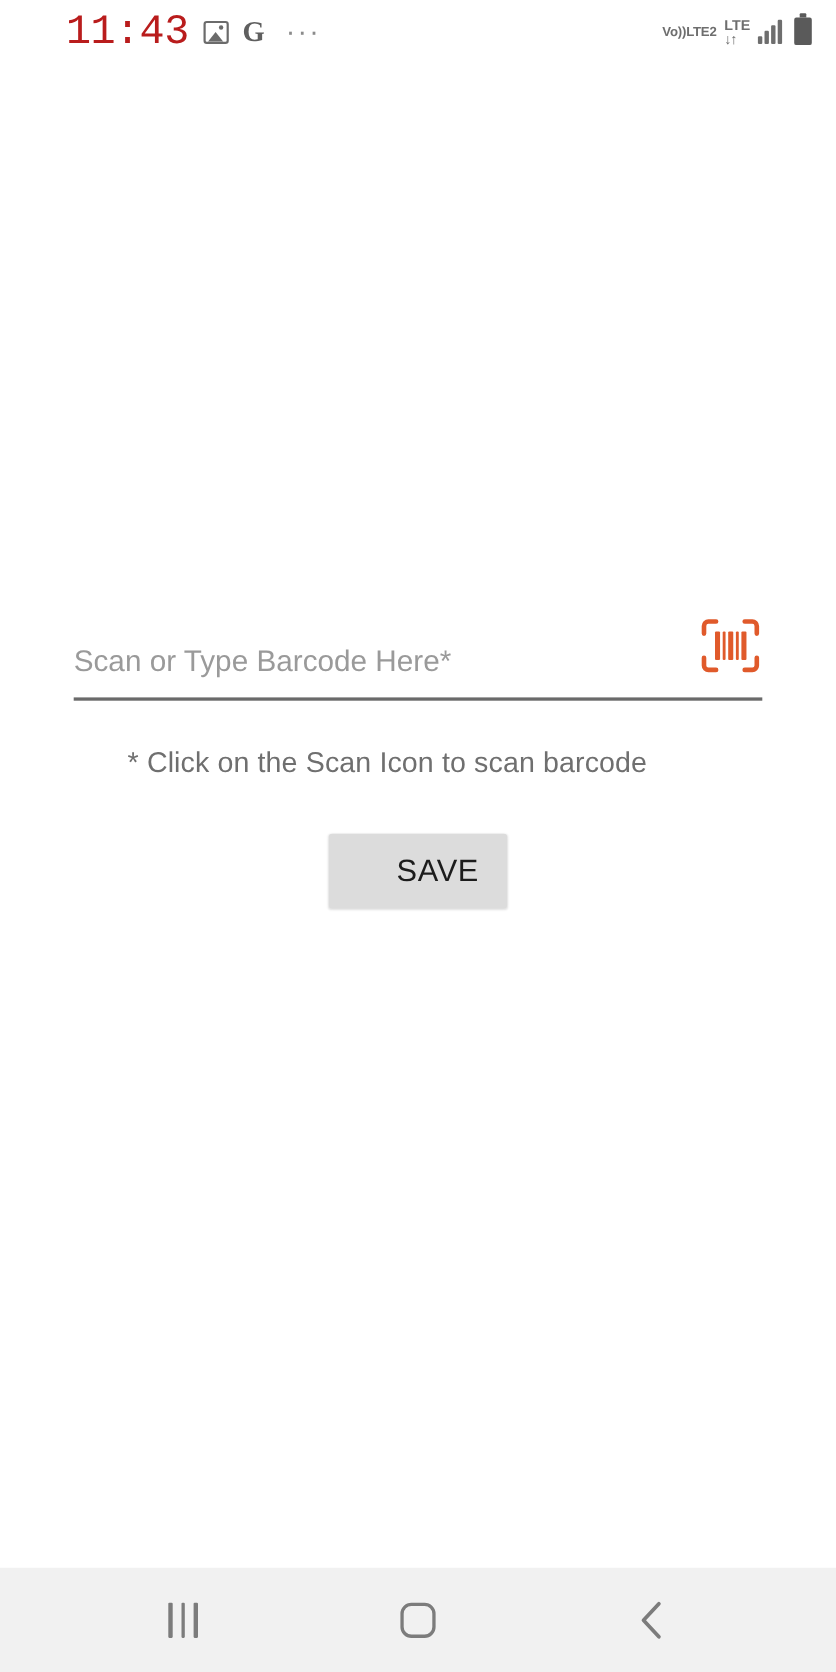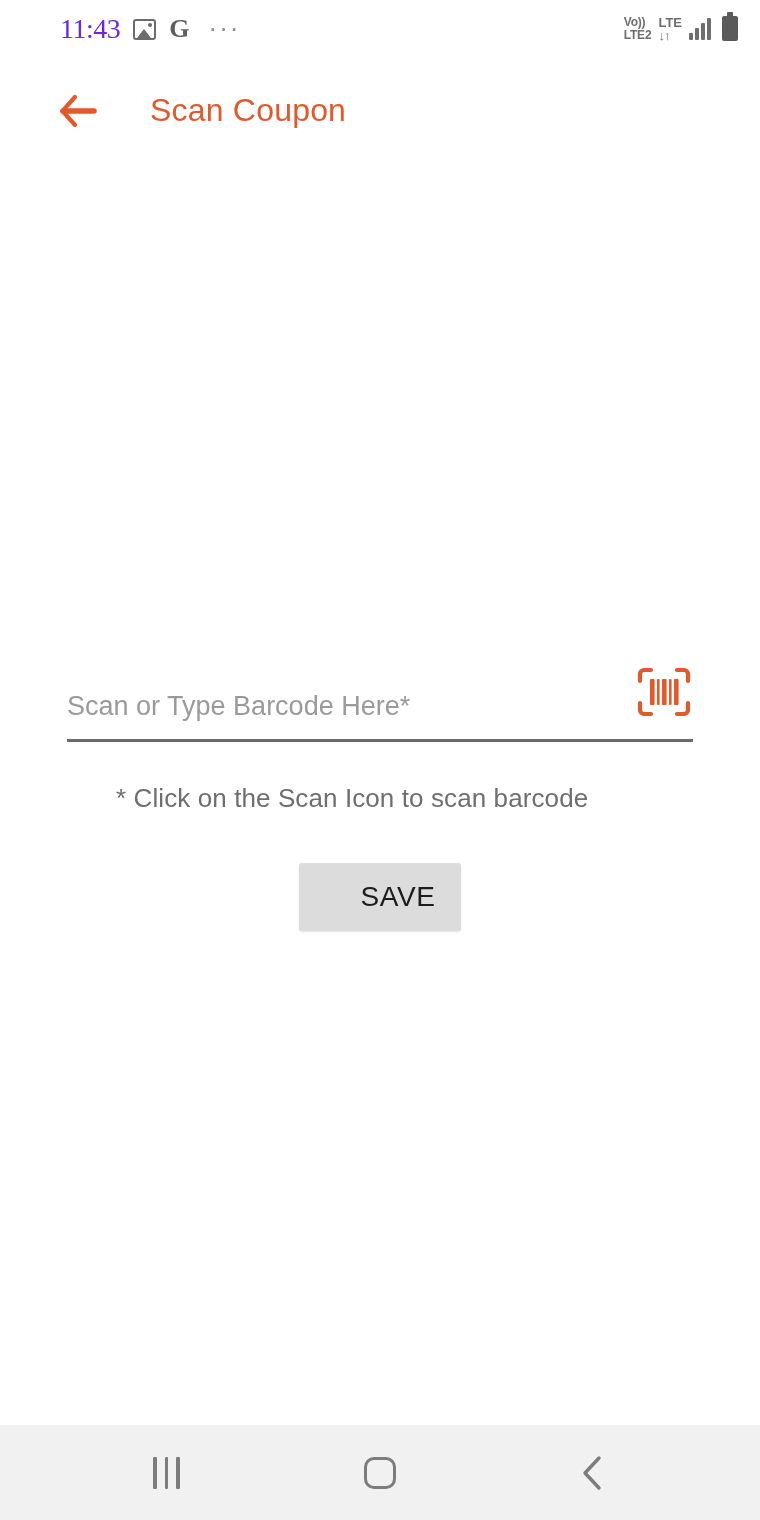--- a/index.html
+++ b/index.html
@@ -30,24 +30,24 @@
     justify-content: space-between;
     padding: 0 22px 0 60px;
     background: #ffffff;
   }
   .status-left {
     display: flex;
     align-items: center;
     gap: 13px;
   }
   .status-clock {
-    font-size: 28px;
-    color: #6d28d9;
+    font-size: 38px;
+    color: #b91c1c;
     letter-spacing: -0.5px;
-    font-family: Liberation Serif, serif;
+    font-family: Liberation Mono, monospace;
   }
   .si { display: inline-flex; align-items: center; justify-content: center; }
 
   .icon-photo {
     width: 23px; height: 21px;
     border: 2.5px solid #6b6b6b;
     border-radius: 3px;
     position: relative;
     overflow: hidden;
   }
@@ -84,21 +84,21 @@
     margin-left: 6px;
   }
 
   .status-right {
     display: flex;
     align-items: center;
     gap: 7px;
   }
   .volte-block {
     display: flex;
-    flex-direction: column;
+    flex-direction: row;
     align-items: flex-start;
     line-height: 1.05;
   }
   .volte-block span {
     font-size: 12px;
     font-weight: bold;
     color: #6e6e6e;
     letter-spacing: -0.2px;
   }
   .lte-block {
@@ -313,30 +313,20 @@
       <span class="signal">
         <i></i>
           <i></i>
           <i></i>
           <i></i>
       </span>
       <span class="battery"></span>
     </div>
   </div>
 
-  <div class="app-bar">
-    <div class="back-arrow">
-      <svg width="40" height="34" viewBox="0 0 40 34" aria-hidden="true">
-        <path d="M17 3 L4.5 17 L17 31" fill="none" stroke="#E05A2B" stroke-width="4.2" stroke-linecap="round" stroke-linejoin="round"></path>
-        <path d="M5 17 L36 17" fill="none" stroke="#E05A2B" stroke-width="5.6" stroke-linecap="round"></path>
-      </svg>
-    </div>
-    <div class="app-title">Scan Coupon</div>
-    <div class="app-bar-shadow"></div>
-  </div>
 
   <div class="content">
 
     <div class="field-row">
       <div class="field-wrap">
         <input class="field-input" type="text" placeholder="Scan or Type Barcode Here*" style="">
         <div class="field-underline"></div>
       </div>
 
       <div class="scan-icon-btn">

